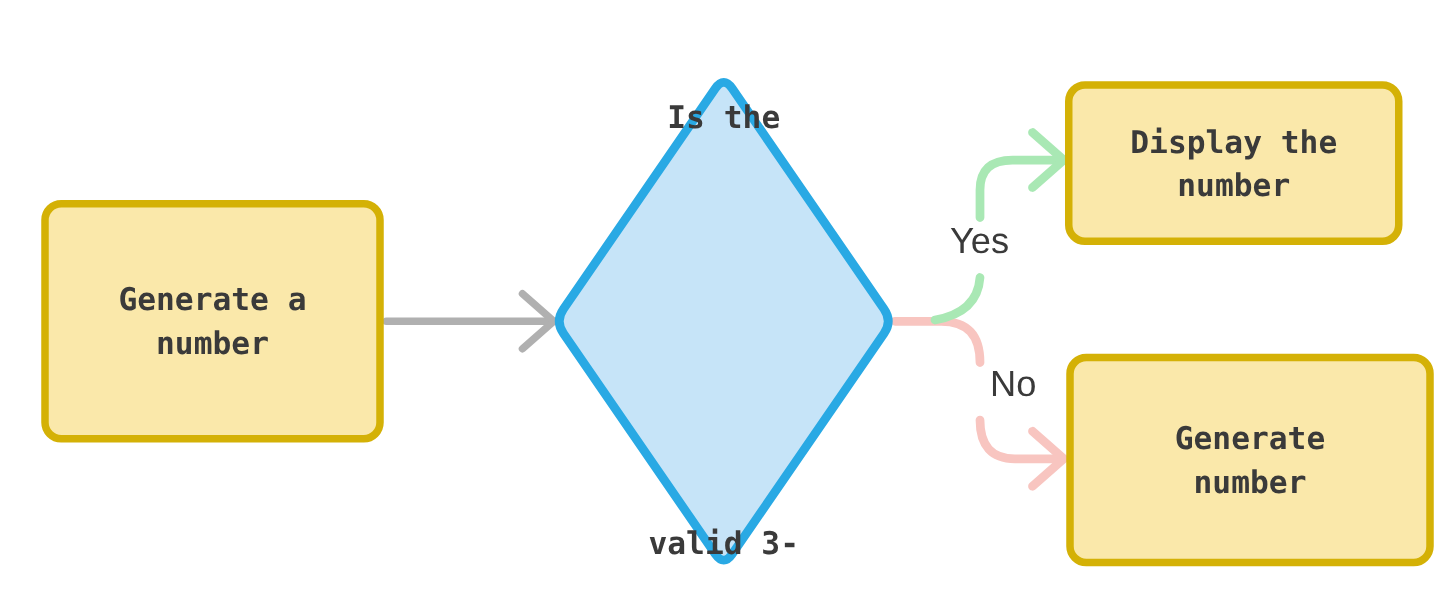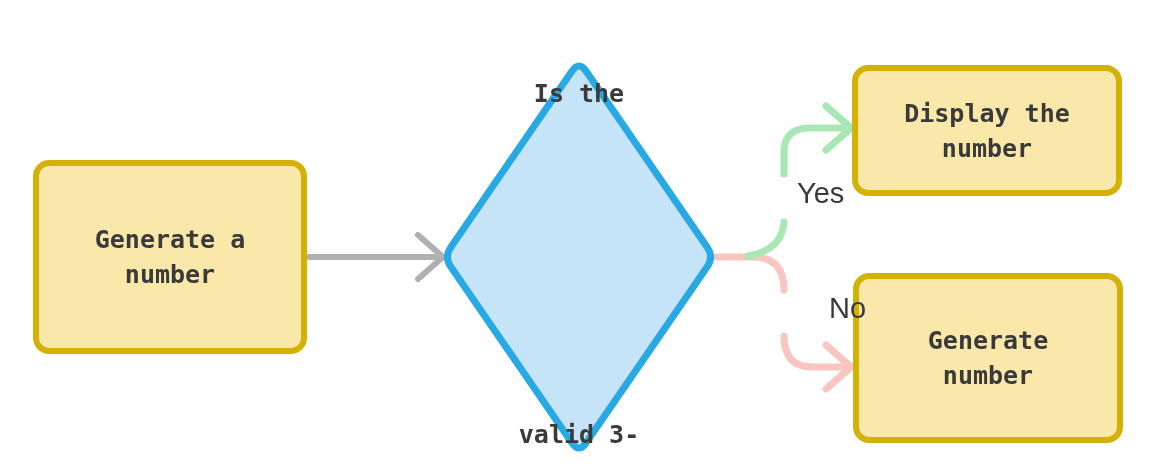--- a/index.html
+++ b/index.html
@@ -27,21 +27,21 @@
     align-items: center;
     justify-content: center;
     text-align: center;
     color: #3A3A3A;
     font-size: 25px;
     line-height: 35px;
     font-weight: 600;
   }
   .node-start   { left: 33px;  top: 160px; width: 274px; height: 194px; align-items: center; }
   .node-display { left: 852px; top: 65px;  width: 270px; height: 131px; }
-  .node-retry   { left: 853px; top: 273px; width: 270px; height: 170px; }
+  .node-retry   { left: 853px; top: 283px; width: 294px; height: 170px; }
   .diamond-text {
     position: absolute;
     left: 444px; top: 61px;
     width: 270px; height: 392px;
     box-sizing: border-box;
     padding-top: 14px;
     display: flex;
     flex-direction: column;
     align-items: center;
     justify-content: space-between;
@@ -50,21 +50,20 @@
     font-size: 25px;
     line-height: 37px;
     font-weight: 600;
   }
   .edge-label {
     position: absolute;
     font-family: "Liberation Sans", sans-serif;
     font-size: 29px;
     color: #3A3A3A;
     font-weight: 400;
-    margin-left: 37px;
   }
   .label-yes { left: 760px; top: 177px; }
   .label-no  { left: 792px; top: 292px; }
 </style>
 </head>
 <body>
 
 <div class="canvas">
 
   <svg class="edges-layer" viewBox="0 0 1152 476" xmlns="http://www.w3.org/2000/svg">

